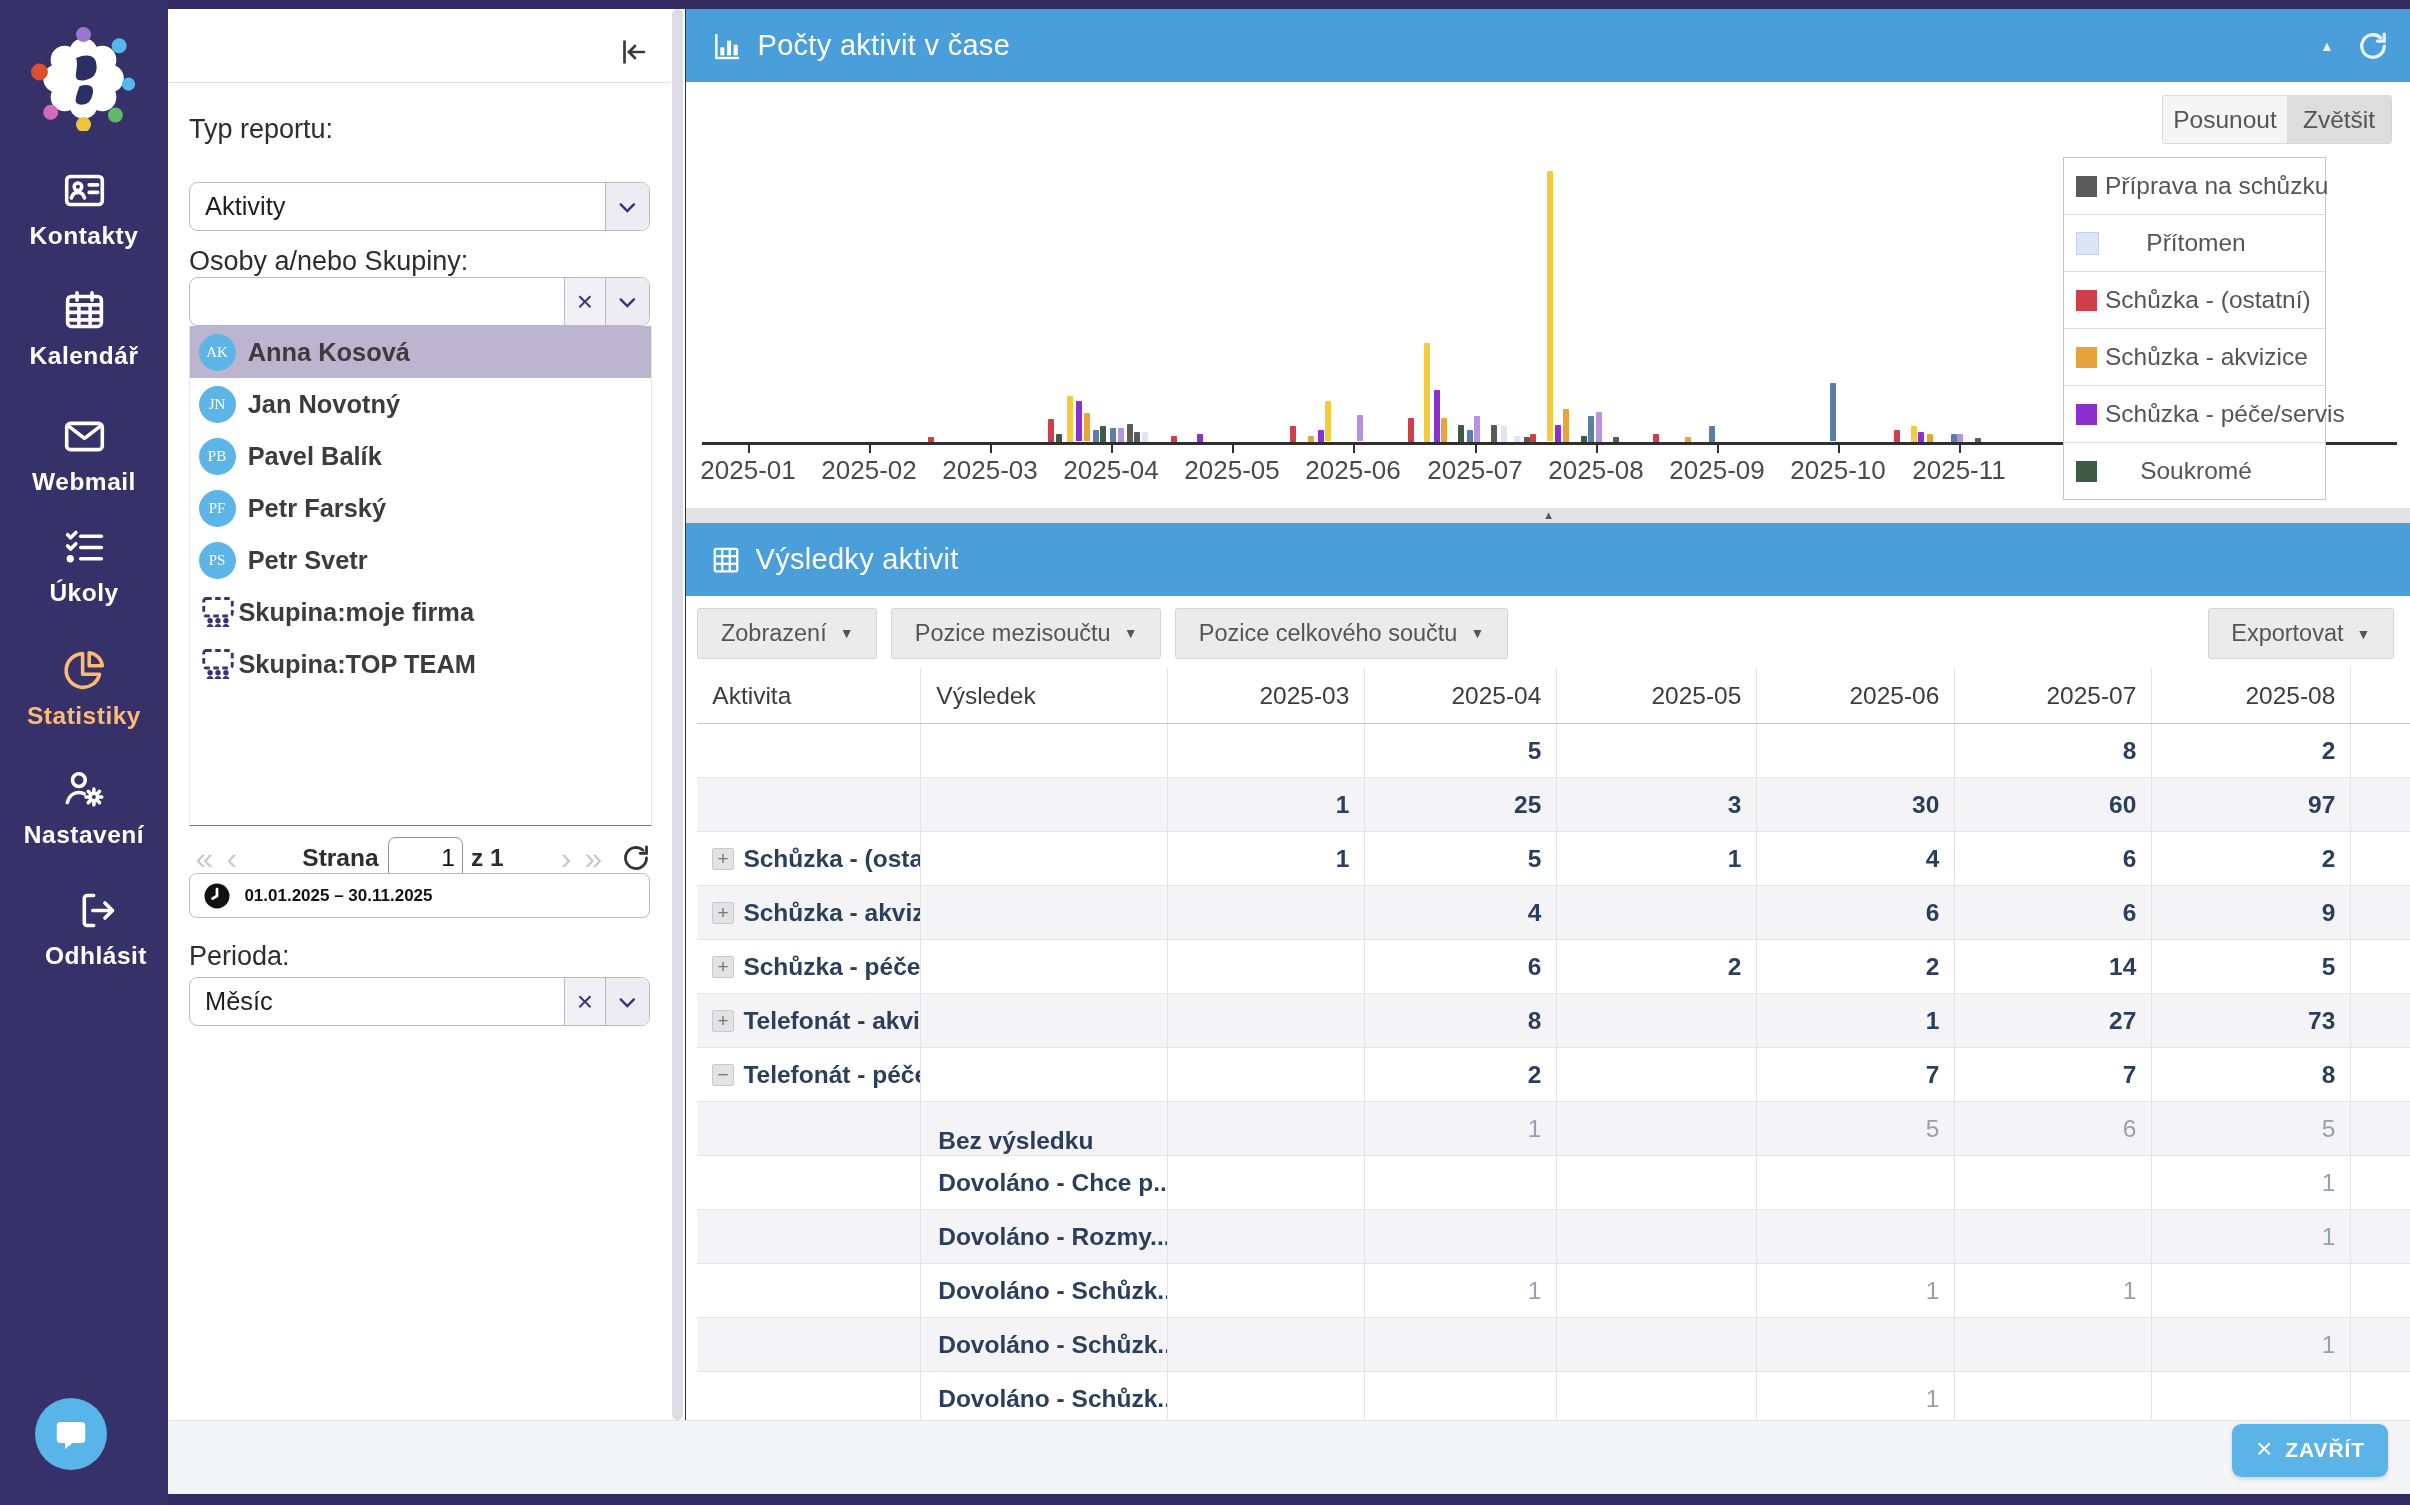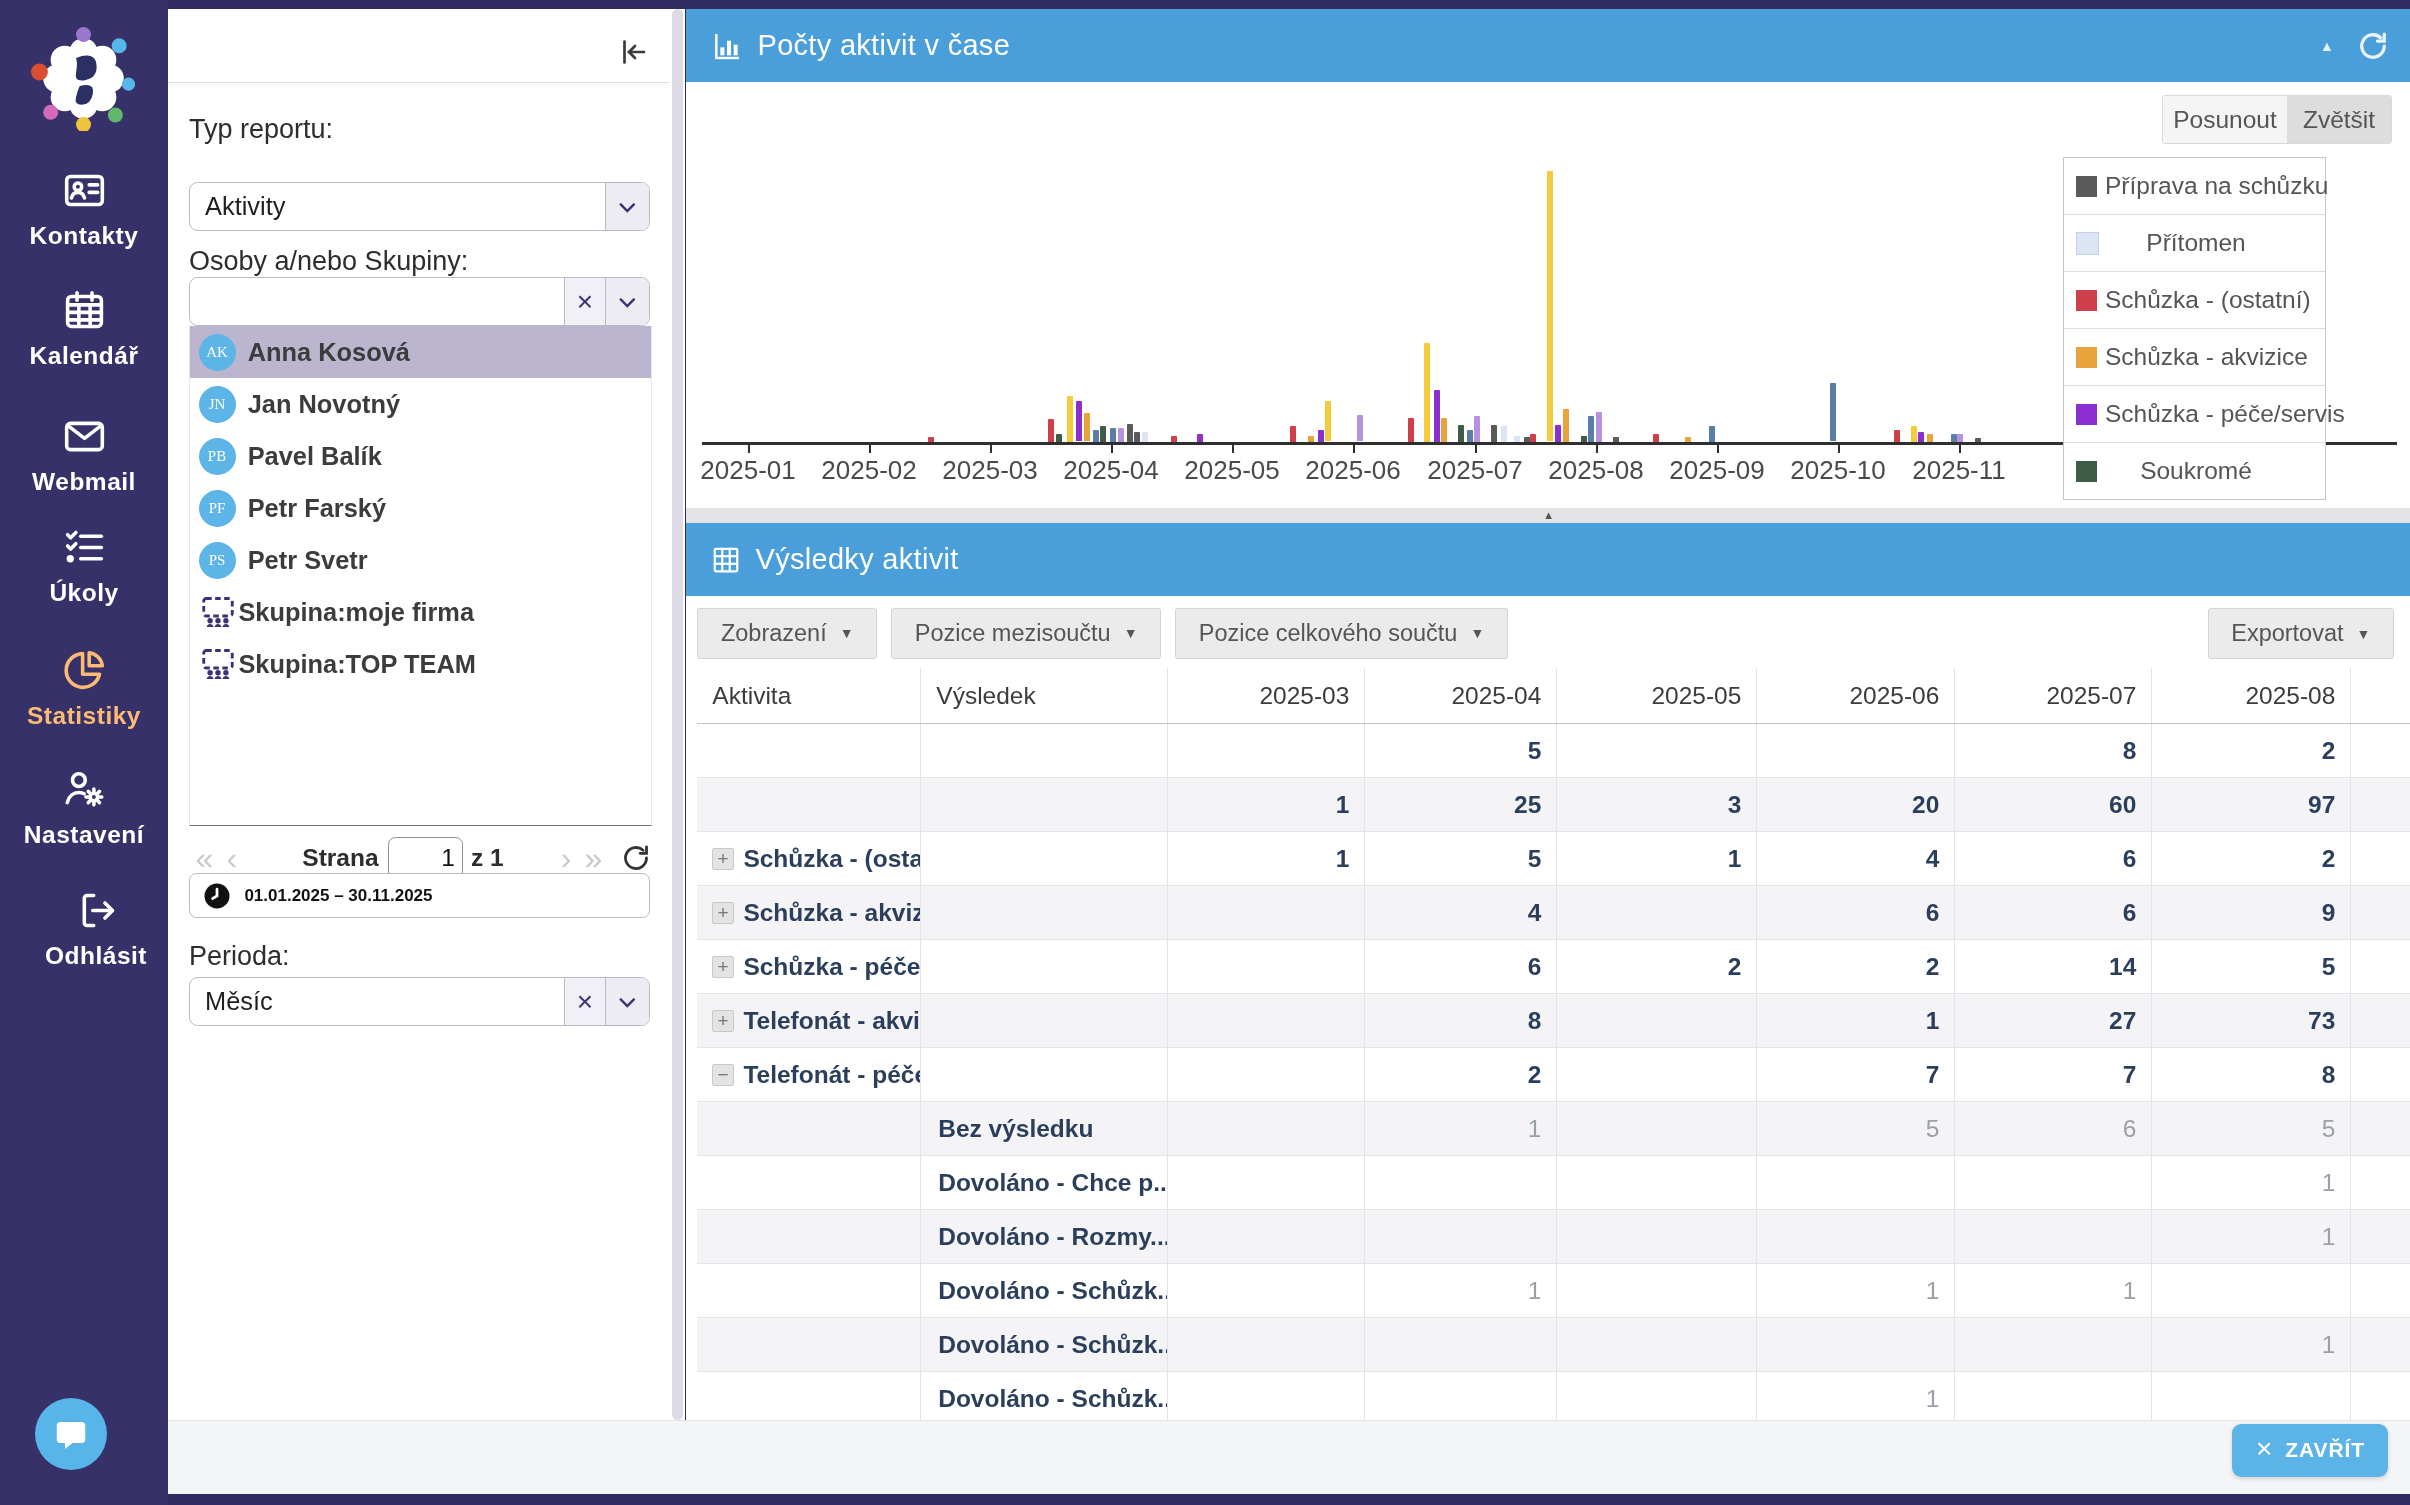--- a/index.html
+++ b/index.html
@@ -546,21 +546,21 @@
         <div class="tcell num" style="width: 197px; flex: 0 0 197px;">
           <span class="val">1</span>
         </div>
         <div class="tcell num" style="width: 192px; flex: 0 0 192px;">
           <span class="val">25</span>
         </div>
         <div class="tcell num" style="width: 200px; flex: 0 0 200px;">
           <span class="val">3</span>
         </div>
         <div class="tcell num" style="width: 198px; flex: 0 0 198px;">
-          <span class="val">20</span>
+          <span class="val">30</span>
         </div>
         <div class="tcell num" style="width: 197px; flex: 0 0 197px;">
           <span class="val">60</span>
         </div>
         <div class="tcell num" style="width: 199px; flex: 0 0 199px;">
           <span class="val">97</span>
         </div>
         <div class="tcell num" style="width: 60px; flex: 0 0 60px; border-right: none;"></div>
       </div>
       <div class="trow">
@@ -688,21 +688,21 @@
         <div class="tcell num" style="width: 197px; flex: 0 0 197px;">
           <span class="val">7</span>
         </div>
         <div class="tcell num" style="width: 199px; flex: 0 0 199px;">
           <span class="val">8</span>
         </div>
         <div class="tcell num" style="width: 60px; flex: 0 0 60px; border-right: none;"></div>
       </div>
       <div class="trow shade">
         <div class="tcell" style="width: 224px; flex: 0 0 224px;"></div>
-        <div class="tcell" style="width: 247px; flex: 0 0 247px;">
+        <div class="tcell" style="width: 247px; flex: 0 0 247px; align-items: flex-end;">
           <span class="rowlabel" style="padding-left: 1.9px;">Bez výsledku</span>
         </div>
         <div class="tcell num" style="width: 197px; flex: 0 0 197px;">
           <span class="val muted"></span>
         </div>
         <div class="tcell num" style="width: 192px; flex: 0 0 192px;">
           <span class="val muted">1</span>
         </div>
         <div class="tcell num" style="width: 200px; flex: 0 0 200px;">
           <span class="val muted"></span>

